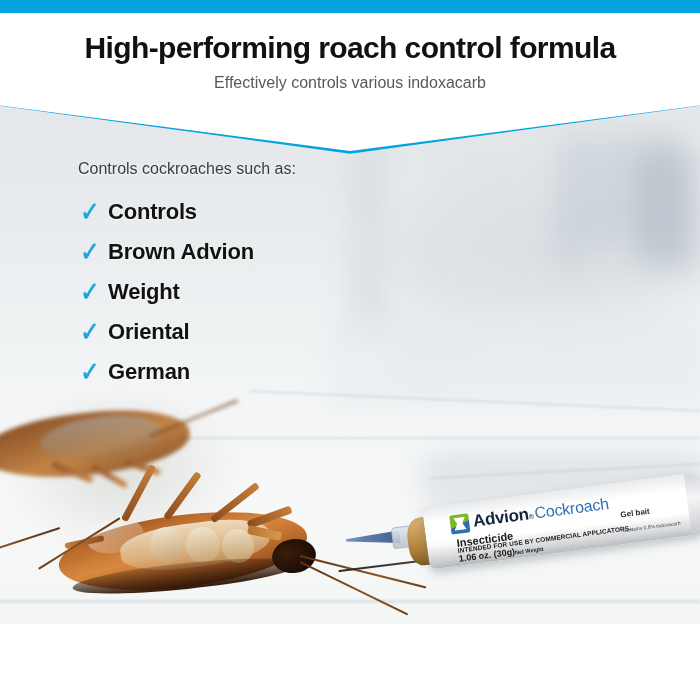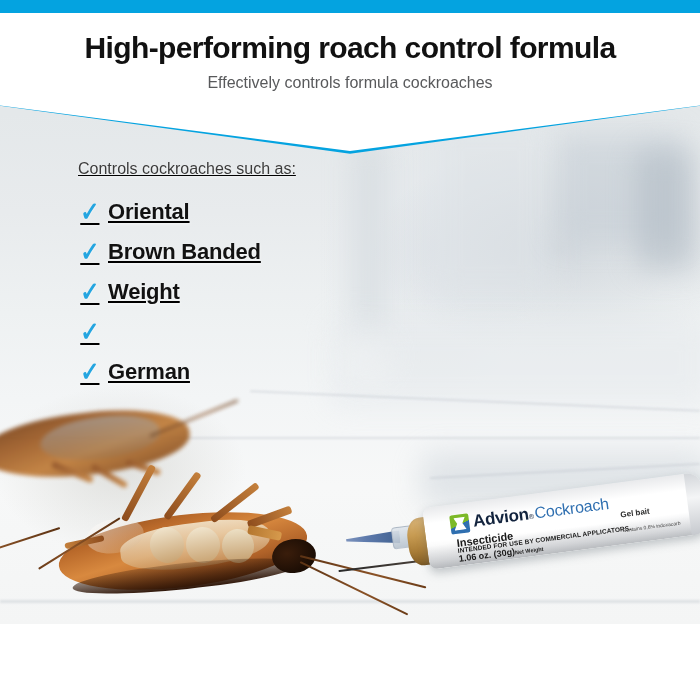--- a/index.html
+++ b/index.html
@@ -140,21 +140,21 @@
     width: 700px;
     text-align: center;
     z-index: 7;
     font-size: 16px;
     font-weight: normal;
     color: #58595b;
     font-family: "Liberation Sans", sans-serif;
   }
 
   
-  .checklist { position: absolute; left: 78px; top: 160px; z-index: 7; text-decoration: underline; }
+  .checklist { position: absolute; left: 78px; top: 160px; z-index: 7; }
 
   .checklist-heading {
     font-size: 16px;
     color: #3b3b3b;
     margin-bottom: 14px;
     margin-left: 0px;
     text-shadow: 0 1px 2px rgba(255,255,255,0.85);
   }
 
   .check-row {
@@ -384,42 +384,43 @@
       <div class="antenna" style="left:300px; top:160px; width:130px; transform:rotate(14deg);"></div>
       <div class="antenna" style="left:300px; top:166px; width:120px; transform:rotate(26deg);"></div>
     </div>
   </div>
 
   <div class="top-bar"></div>
   <div class="header-chevron-rule"></div>
   <div class="header-panel"></div>
 
   <h1 class="title">High-performing roach control formula</h1>
-  <p class="subtitle">Effectively controls formula cockroaches</p>
+  <p class="subtitle">Effectively controls various indoxacarb</p>
 
   <div class="checklist">
     <div class="checklist-heading">Controls cockroaches such as:</div>
+
+    <div class="check-row">
+      <span class="check-icon">✓</span>
+      <span class="check-label">Controls</span>
+    </div>
+
+    <div class="check-row">
+      <span class="check-icon">✓</span>
+      <span class="check-label">Brown Advion</span>
+    </div>
+
+    <div class="check-row">
+      <span class="check-icon">✓</span>
+      <span class="check-label">Weight</span>
+    </div>
 
     <div class="check-row">
       <span class="check-icon">✓</span>
       <span class="check-label">Oriental</span>
-    </div>
-
-    <div class="check-row">
-      <span class="check-icon">✓</span>
-      <span class="check-label">Brown Banded</span>
-    </div>
-
-    <div class="check-row">
-      <span class="check-icon">✓</span>
-      <span class="check-label">Weight</span>
-    </div>
-
-    <div class="check-row">
-      <span class="check-icon">✓</span>
     </div>
 
     <div class="check-row">
       <span class="check-icon">✓</span>
       <span class="check-label">German</span>
     </div>
   </div>
 
   <div class="tube-group">
     <div class="tube-wire"></div>

